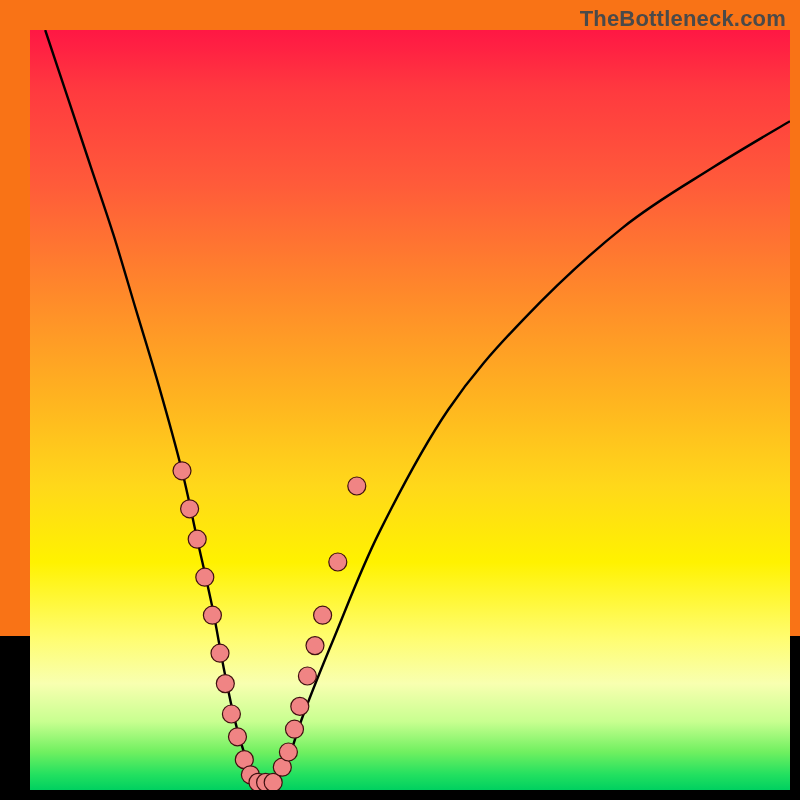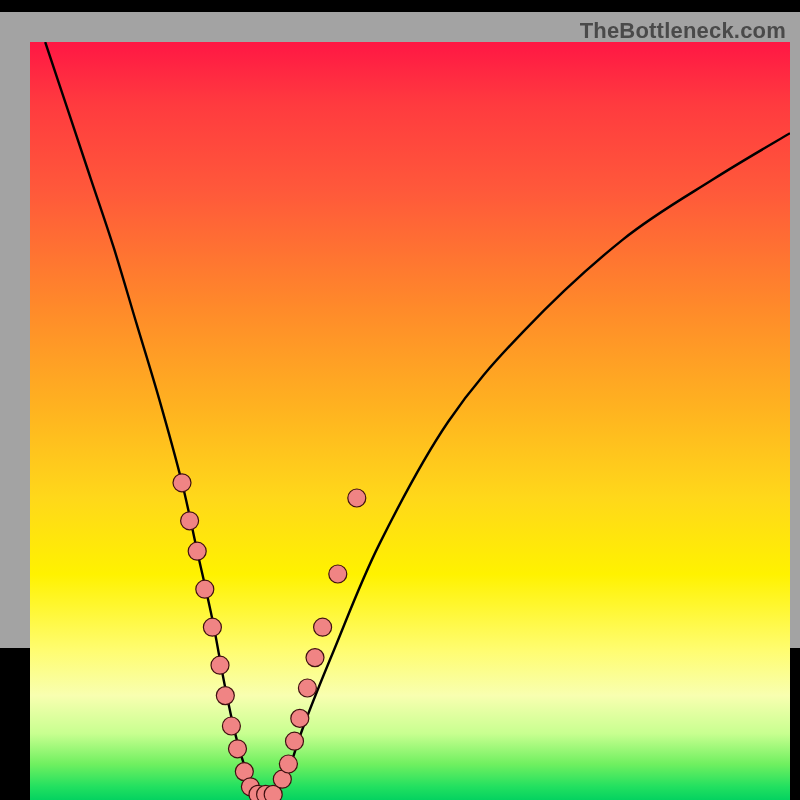--- a/index.html
+++ b/index.html
@@ -8,22 +8,21 @@
     width: 800px;
     height: 800px;
     overflow: hidden;
     background: #000;
     font-family: Arial, Helvetica, sans-serif;
   }
   .frame {
     position: relative;
     width: 800px;
     height: 636px;
-    background: #a3a3a3;
-    margin-top: 12px;
+    background: #f97316;
   }
   .plot-area {
     position: absolute;
     left: 30px;
     top: 30px;
     width: 760px;
     height: 760px;
     background: linear-gradient(
       to bottom,
       #ff1744 0%,

